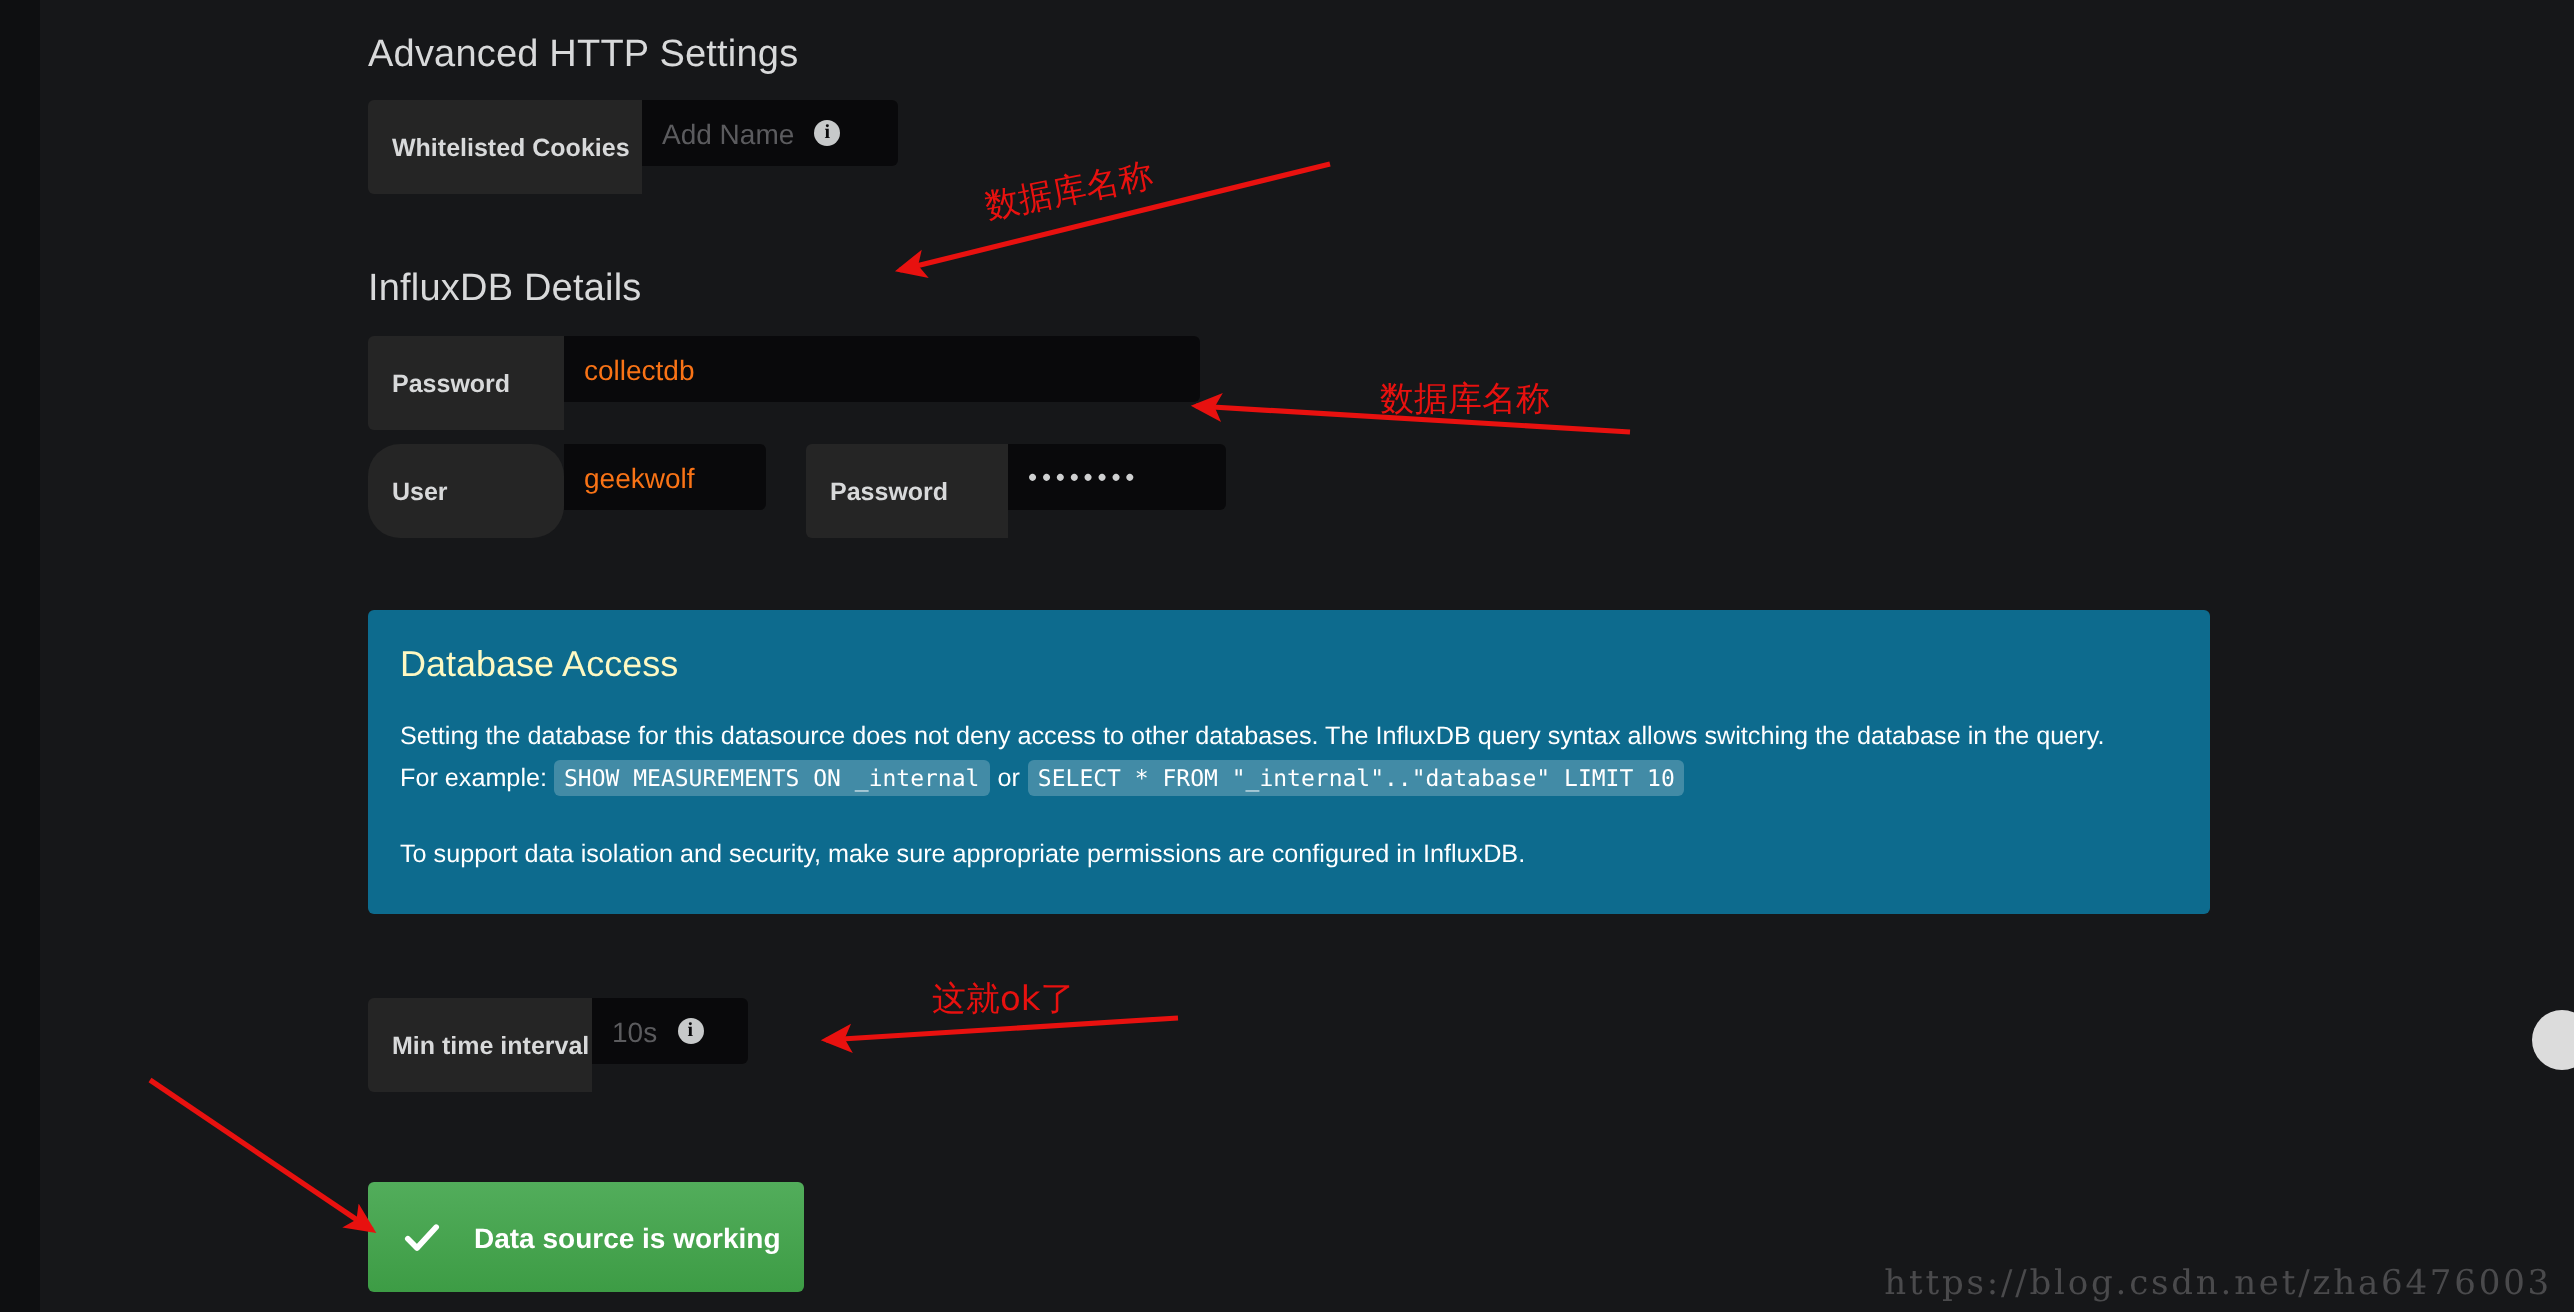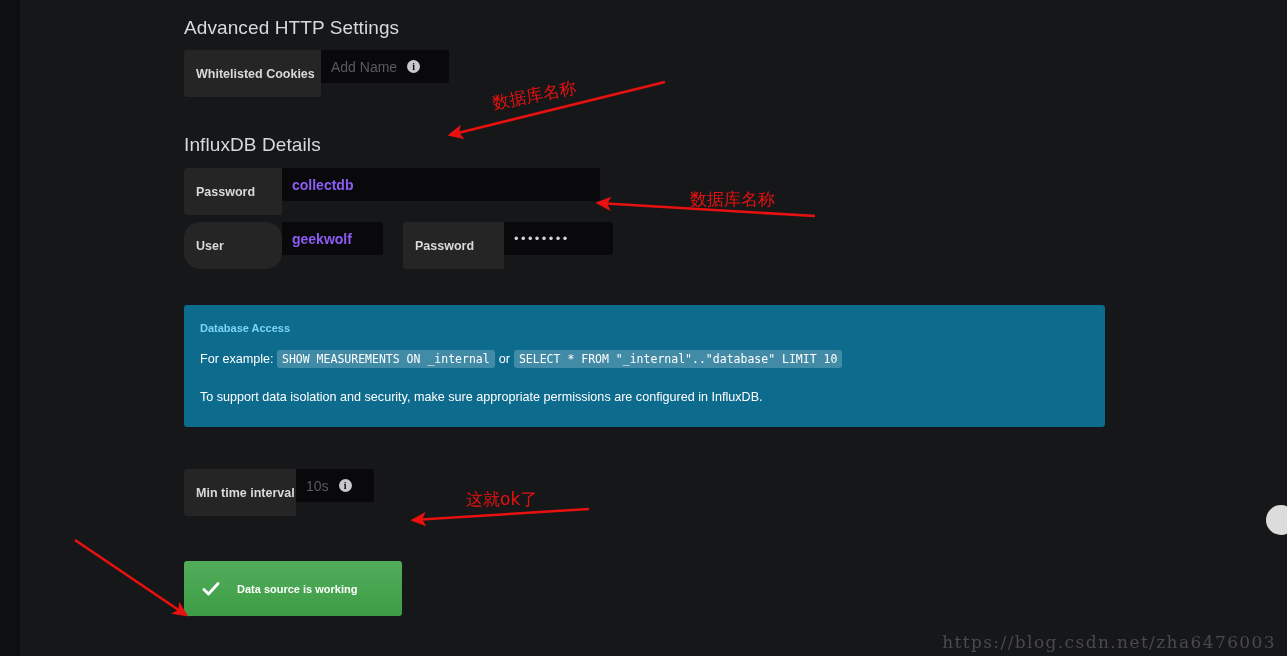--- a/index.html
+++ b/index.html
@@ -56,21 +56,21 @@
     border: none;
     color: #d8d9da;
     font-size: 14px;
     font-family: "Liberation Sans", sans-serif;
     height: 33px;
     padding: 0 10px;
     border-radius: 0 3px 3px 0;
     display: flex; align-items: center;
     position: relative;
   }
-  .gf-input .val { color: #8b5cf6; font-weight: bold; }
+  .gf-input .val { color: #f97316; }
   .gf-input .placeholder { color: #5b5b5e; }
   .gf-input .pwd {
     color: #cfd0d1;
     letter-spacing: 2.4px;
     font-size: 13px;
   }
   .info-icon {
     width: 13px; height: 13px;
     border-radius: 50%;
     background: #c7c9ca;
@@ -99,24 +99,24 @@
 
   
   .alert-info {
     background: #0d6b8e;
     color: #ffffff;
     border-radius: 3px;
     padding: 17px 16px 19px 16px;
     width: 921px;
   }
   .alert-title {
-    font-size: 11px;
-    font-weight: 700;
+    font-size: 18px;
+    font-weight: 400;
     margin-bottom: 15px;
-    color: #7dd3fc;
+    color: #fef9c3;
   }
   .alert-body {
     font-size: 12.6px;
     line-height: 21px;
   }
   .alert-body p { margin: 0; }
   .alert-body .spacer { height: 17px; }
   code {
     font-family: "DejaVu Sans Mono", monospace;
     font-size: 11.5px;
@@ -132,21 +132,21 @@
   .alert-success {
     width: 218px; height: 55px;
     background: linear-gradient(180deg, #52ad5b 0%, #3d9c45 100%);
     border-radius: 3px;
     display: flex; align-items: center;
     padding-left: 17px;
     color: #fff;
   }
   .check-icon { width: 20px; height: 20px; flex: 0 0 auto; }
   .alert-success .txt {
-    font-size: 11px;
+    font-size: 14px;
     font-weight: bold;
     margin-left: 16px;
     color: #ffffff;
   }
 
   
   .btn-row { display: flex; gap: 16px; }
   .btn {
     border: none;
     border-radius: 3px;
@@ -242,20 +242,21 @@
         <div class="gf-label w-pwd-label">Password</div>
         <div class="gf-input w-pwd-input">
           <span class="pwd">••••••••</span>
         </div>
       </div>
     </div>
 
     <div class="alert-info" style="margin-top:36px;">
       <div class="alert-title">Database Access</div>
       <div class="alert-body">
+        <p>Setting the database for this datasource does not deny access to other databases. The InfluxDB query syntax allows switching the database in the query.</p>
         <p>
           <span>For example:</span>
           <code>SHOW MEASUREMENTS ON _internal</code><span class="or-word">or</span><code>SELECT * FROM "_internal".."database" LIMIT 10</code>
         </p>
         <div class="spacer"></div>
         <p>To support data isolation and security, make sure appropriate permissions are configured in InfluxDB.</p>
       </div>
     </div>
 
     <div class="form-row" style="margin-top:42px;">

